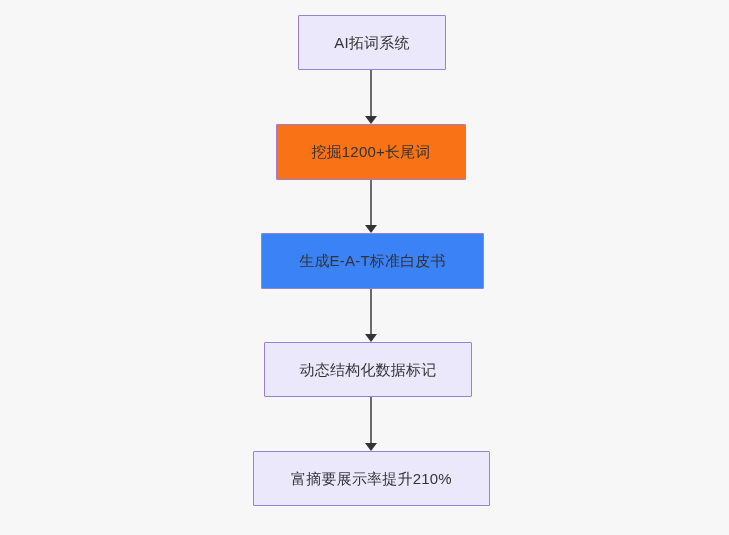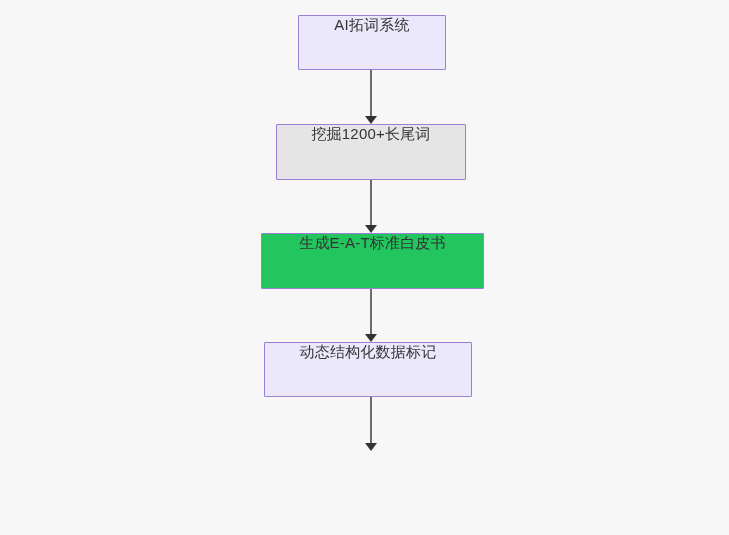--- a/index.html
+++ b/index.html
@@ -18,20 +18,21 @@
     width: 729px;
     height: 535px;
   }
   .node {
     position: absolute;
     box-sizing: border-box;
     background: #ebe8fc;
     border: 1.6px solid #9b7fd4;
     border-radius: 1px;
     display: flex;
+    align-items: center;
     justify-content: center;
     color: #333333;
     font-size: 15px;
     line-height: 1.2;
     letter-spacing: 0.2px;
     white-space: nowrap;
   }
   .node-label {
     display: block;
     pointer-events: none;
@@ -76,23 +77,26 @@
     <div class="edge-head" style="top: 45px; border-top-color: rgb(51, 51, 51);"></div>
   </div>
   <div class="edge" style="left: 364px; top: 397px; height: 54px;">
     <div class="edge-line" style="height: 47px; background: rgb(107, 107, 107);"></div>
     <div class="edge-head" style="top: 46px; border-top-color: rgb(51, 51, 51);"></div>
   </div>
 
   <div class="node" style="left: 298px; top: 15px; width: 148px; height: 55px; background: rgb(235, 232, 252); border-color: rgb(155, 127, 212); color: rgb(51, 51, 51);">
     <span class="node-label">AI拓词系统</span>
   </div>
-  <div class="node" style="left: 276px; top: 124px; width: 190px; height: 56px; background: #e5e5e5; border-color: rgb(155, 127, 212); color: rgb(51, 51, 51);">
+  <div class="node" style="left: 276px; top: 124px; width: 190px; height: 56px; background: #f97316; border-color: rgb(155, 127, 212); color: rgb(51, 51, 51);">
     <span class="node-label">挖掘1200+长尾词</span>
   </div>
-  <div class="node" style="left: 261px; top: 233px; width: 223px; height: 56px; background: #22c55e; border-color: rgb(155, 127, 212); color: rgb(51, 51, 51);">
+  <div class="node" style="left: 261px; top: 233px; width: 223px; height: 56px; background: #3b82f6; border-color: rgb(155, 127, 212); color: rgb(51, 51, 51);">
     <span class="node-label">生成E-A-T标准白皮书</span>
   </div>
   <div class="node" style="left: 264px; top: 342px; width: 208px; height: 55px; background: rgb(235, 232, 252); border-color: rgb(155, 127, 212); color: rgb(51, 51, 51);">
     <span class="node-label">动态结构化数据标记</span>
   </div>
+  <div class="node" style="left: 253px; top: 451px; width: 237px; height: 55px; background: rgb(235, 232, 252); border-color: rgb(155, 127, 212); color: rgb(51, 51, 51);">
+    <span class="node-label">富摘要展示率提升210%</span>
+  </div>
 
 </div>
 
 </body></html>

